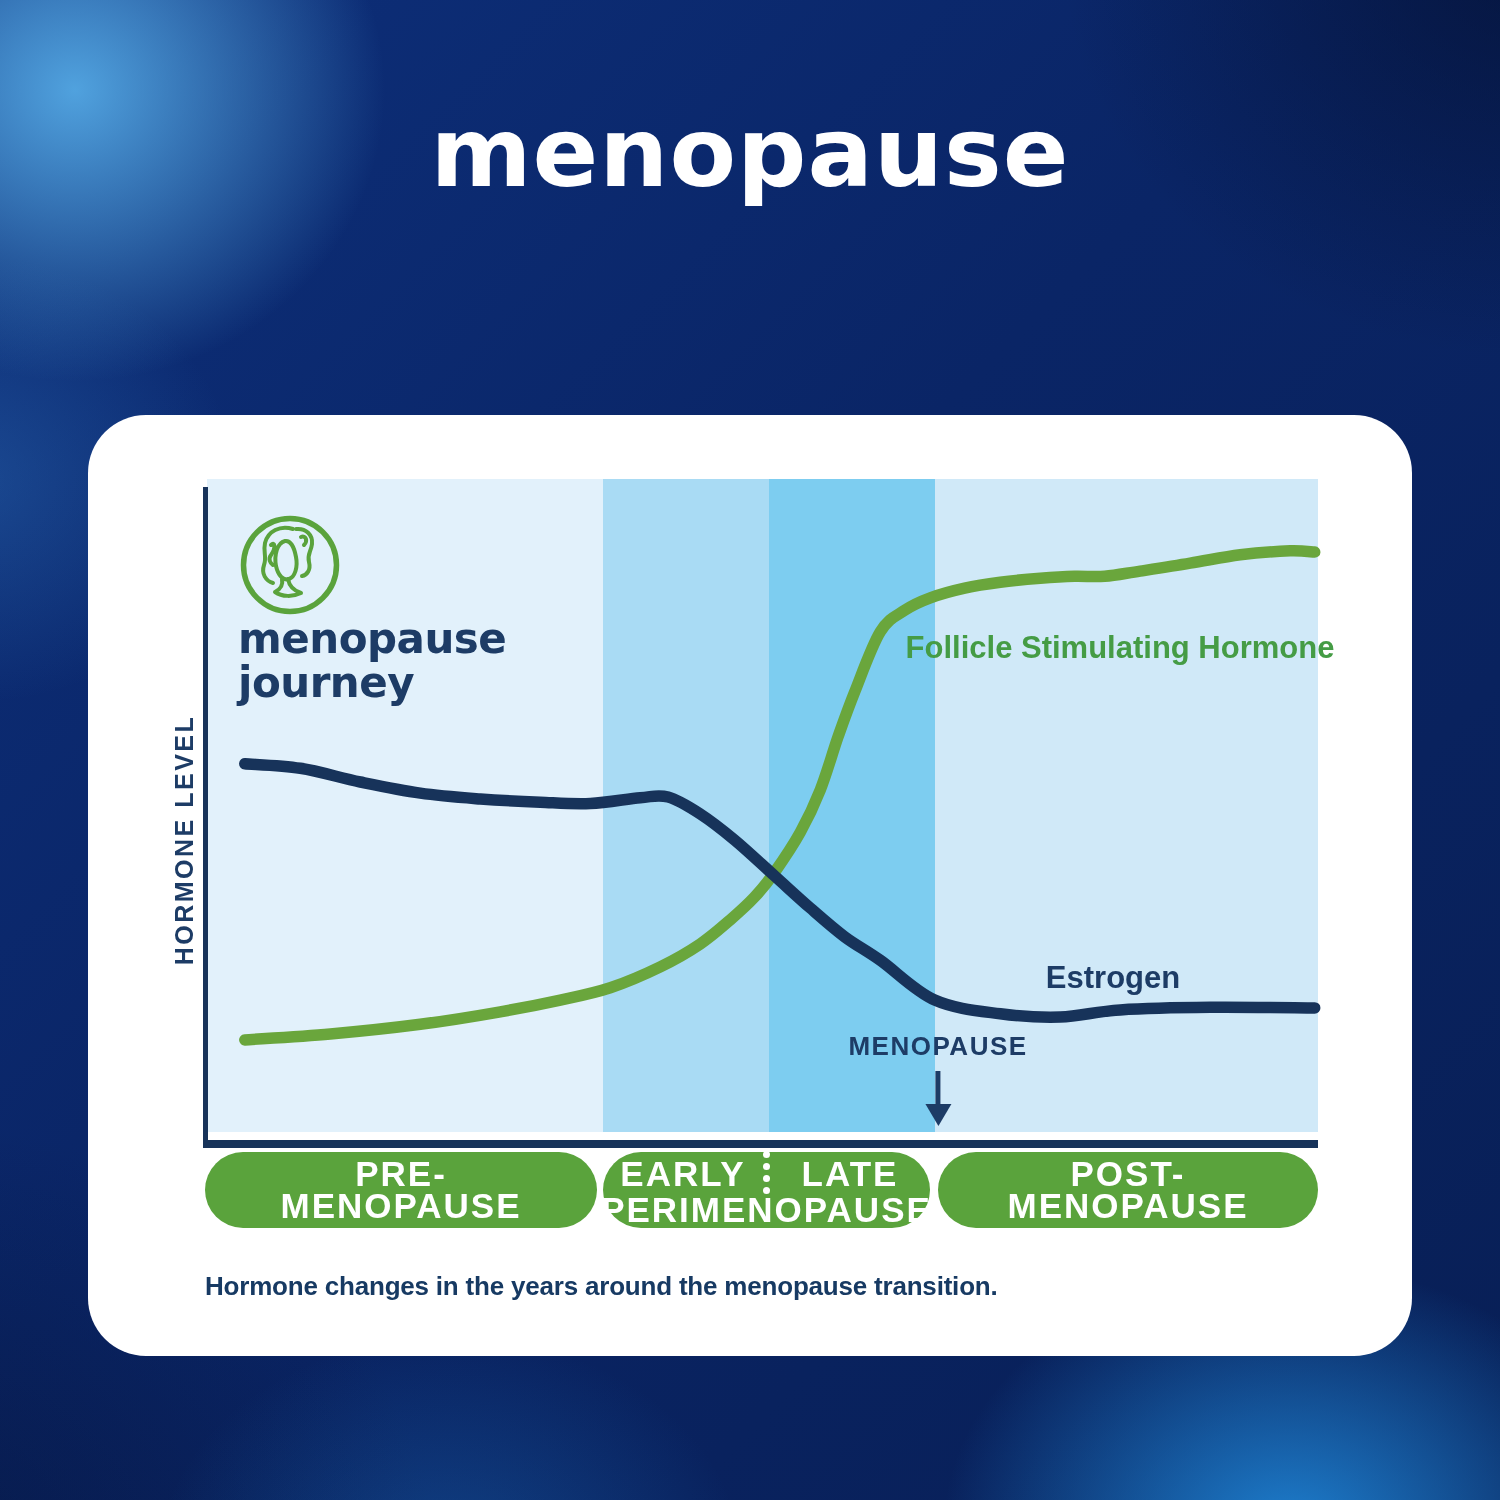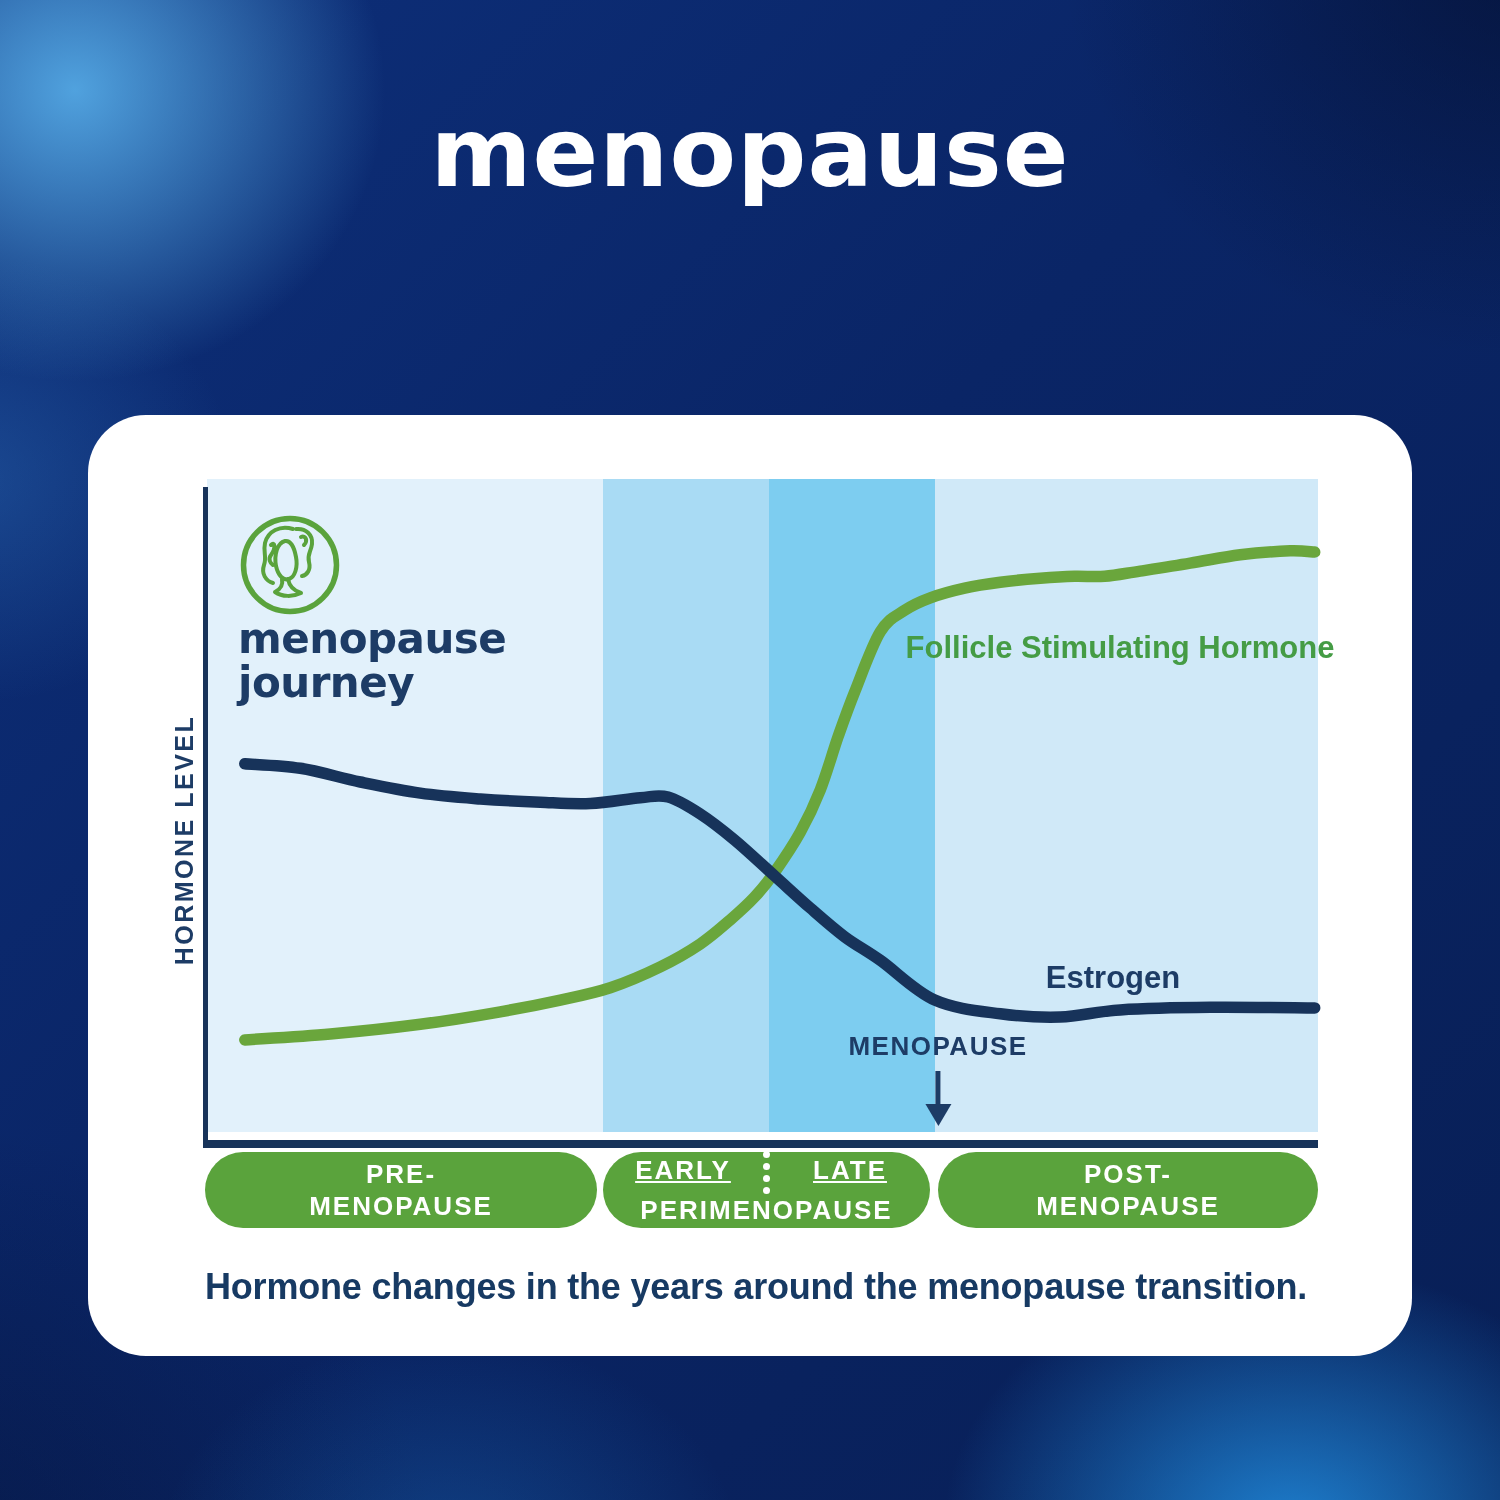--- a/index.html
+++ b/index.html
@@ -43,32 +43,32 @@
   .arrow-stem{width:5px;height:33px;background:#1d3c66;margin:0 auto;}
   .arrow-head{width:0;height:0;border-left:13px solid transparent;border-right:13px solid transparent;border-top:22px solid #1d3c66;margin:0 auto;}
   
   .logo{position:absolute;left:150px;top:98px;width:360px;color:#1d3c66;}
   .logo-icon{display:block;}
   .logo-tagline{font-size:27px;font-weight:bold;margin-top:6px;letter-spacing:0.2px;}
   .logo-brand{font-family:"DejaVu Sans","Liberation Sans",sans-serif;font-weight:bold;font-size:42px;line-height:44px;letter-spacing:-0.5px;}
   
   .pill{
     position:absolute;top:737px;height:76px;border-radius:38px;background:#5aa33c;
-    color:#ffffff;font-weight:bold;font-size:26px;letter-spacing:2px;line-height:32px;
+    color:#ffffff;font-weight:bold;font-size:35px;letter-spacing:2px;line-height:32px;
     display:flex;flex-direction:column;justify-content:center;align-items:center;text-align:center;
   }
   .pill-1{left:117px;width:392px;}
   .pill-2{left:515px;width:327px;}
   .pill-3{left:850px;width:380px;}
-  .pill-row{display:flex;width:100%;align-items:flex-start;text-decoration:underline;}
+  .pill-row{display:flex;width:100%;align-items:center;}
   .pill-half{flex:1;text-align:center;}
   .dots{display:flex;flex-direction:column;gap:5px;margin-top:-3px;}
   .dot{width:7px;height:7px;border-radius:50%;background:#ffffff;}
   
-  .caption{position:absolute;left:117px;top:853px;color:#173a63;font-size:36px;font-weight:bold;line-height:37px;white-space:nowrap;letter-spacing:-0.2px;}
+  .caption{position:absolute;left:117px;top:853px;color:#173a63;font-size:26px;font-weight:bold;line-height:37px;white-space:nowrap;letter-spacing:-0.2px;}
   .caption i{font-style:italic;}
 </style>
 </head>
 <body>
 
 <div class="stage">
 
   <div class="title">
     <div>menopause</div>
   </div>

